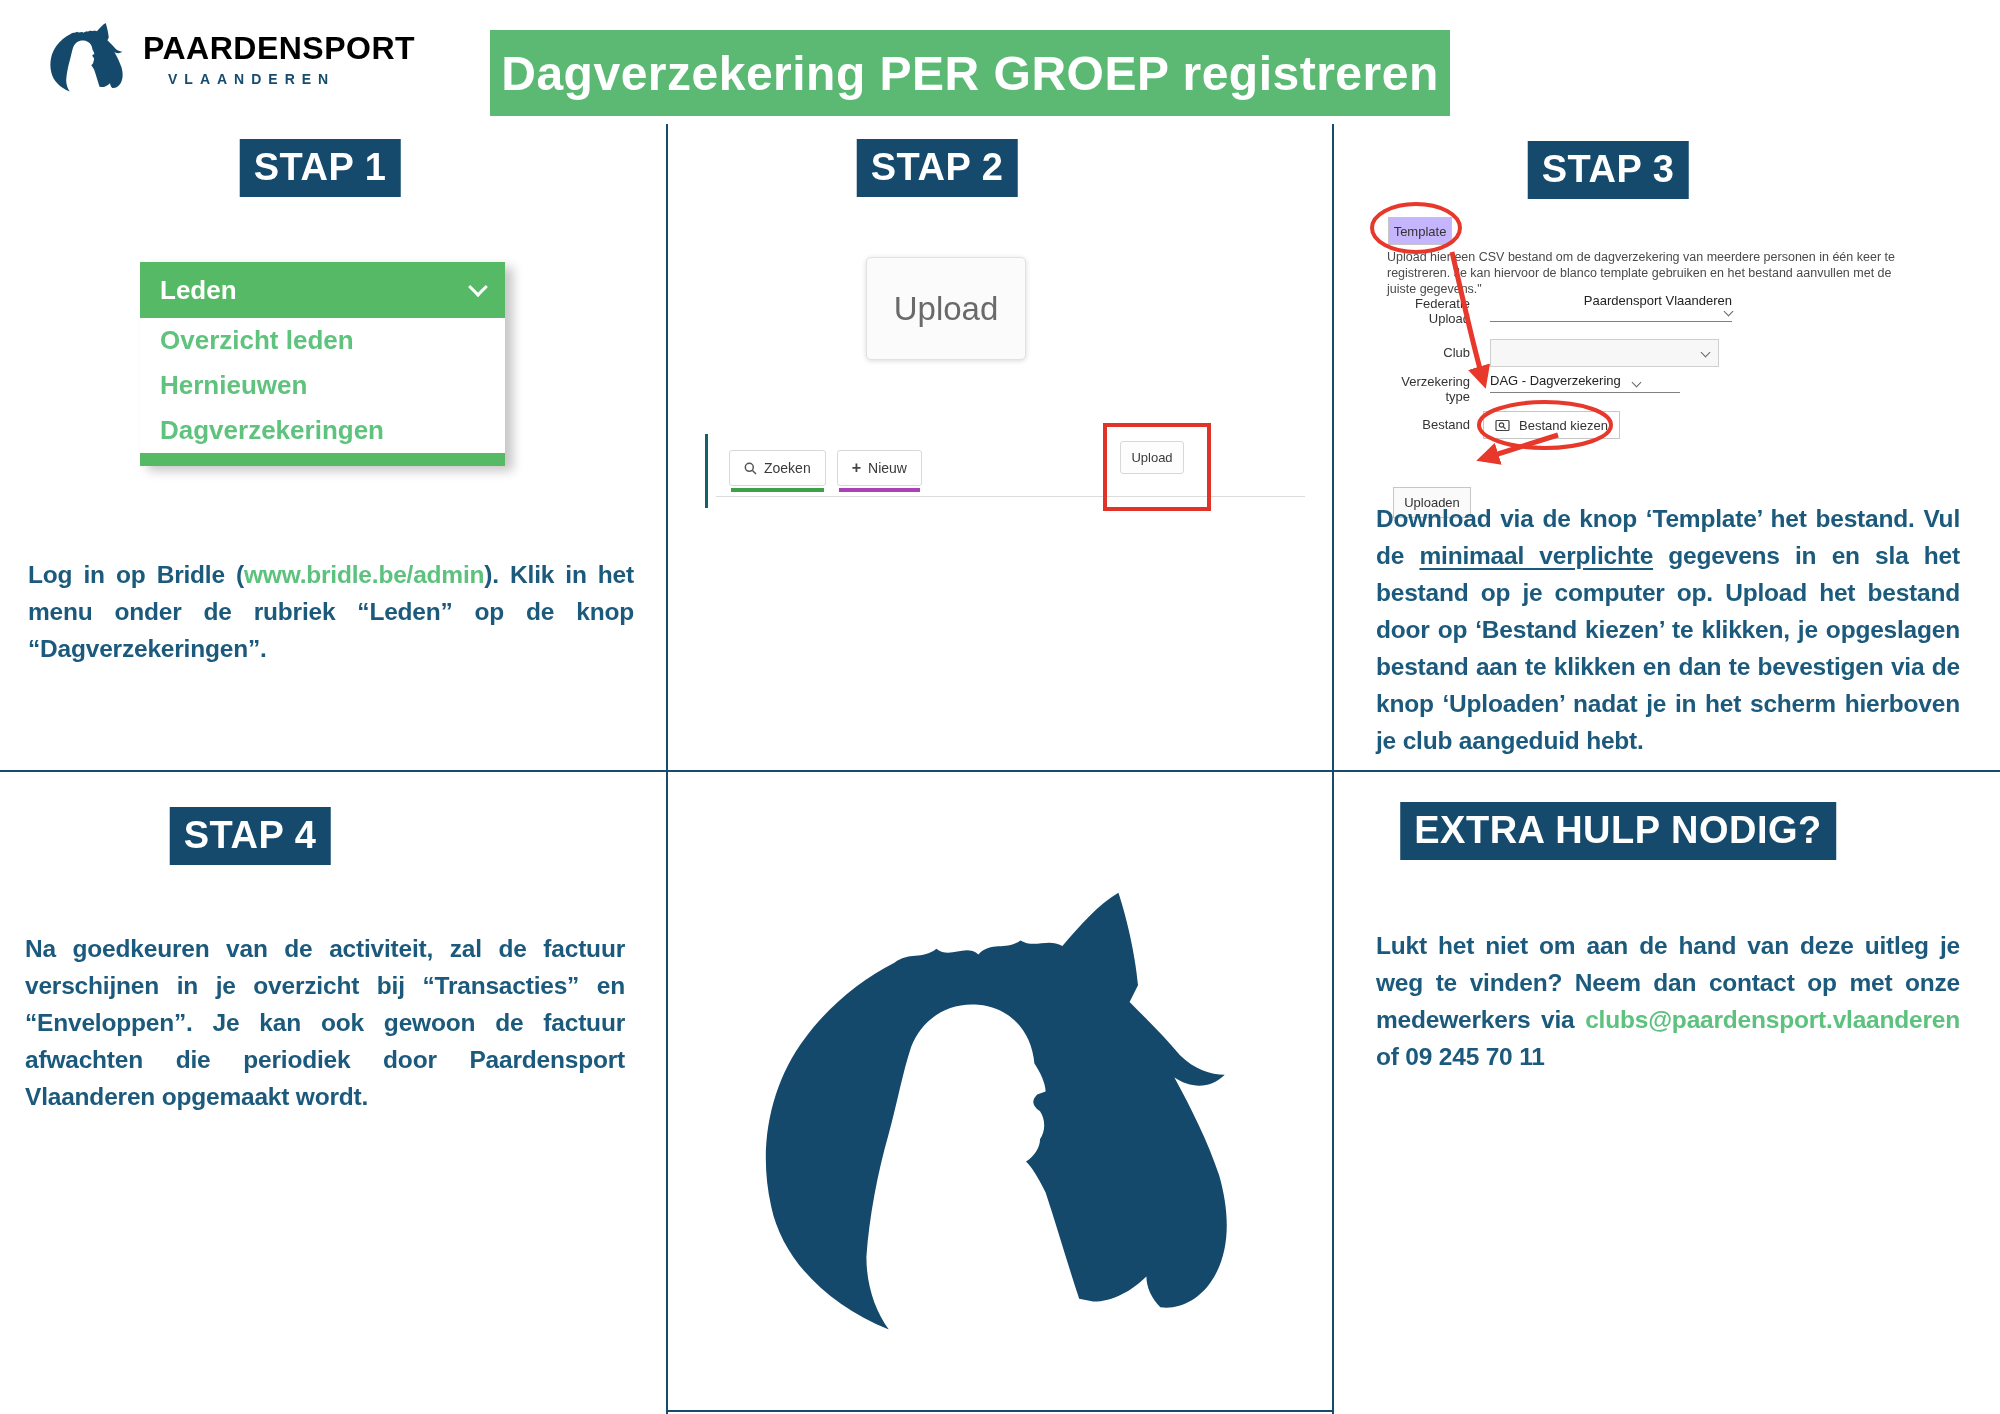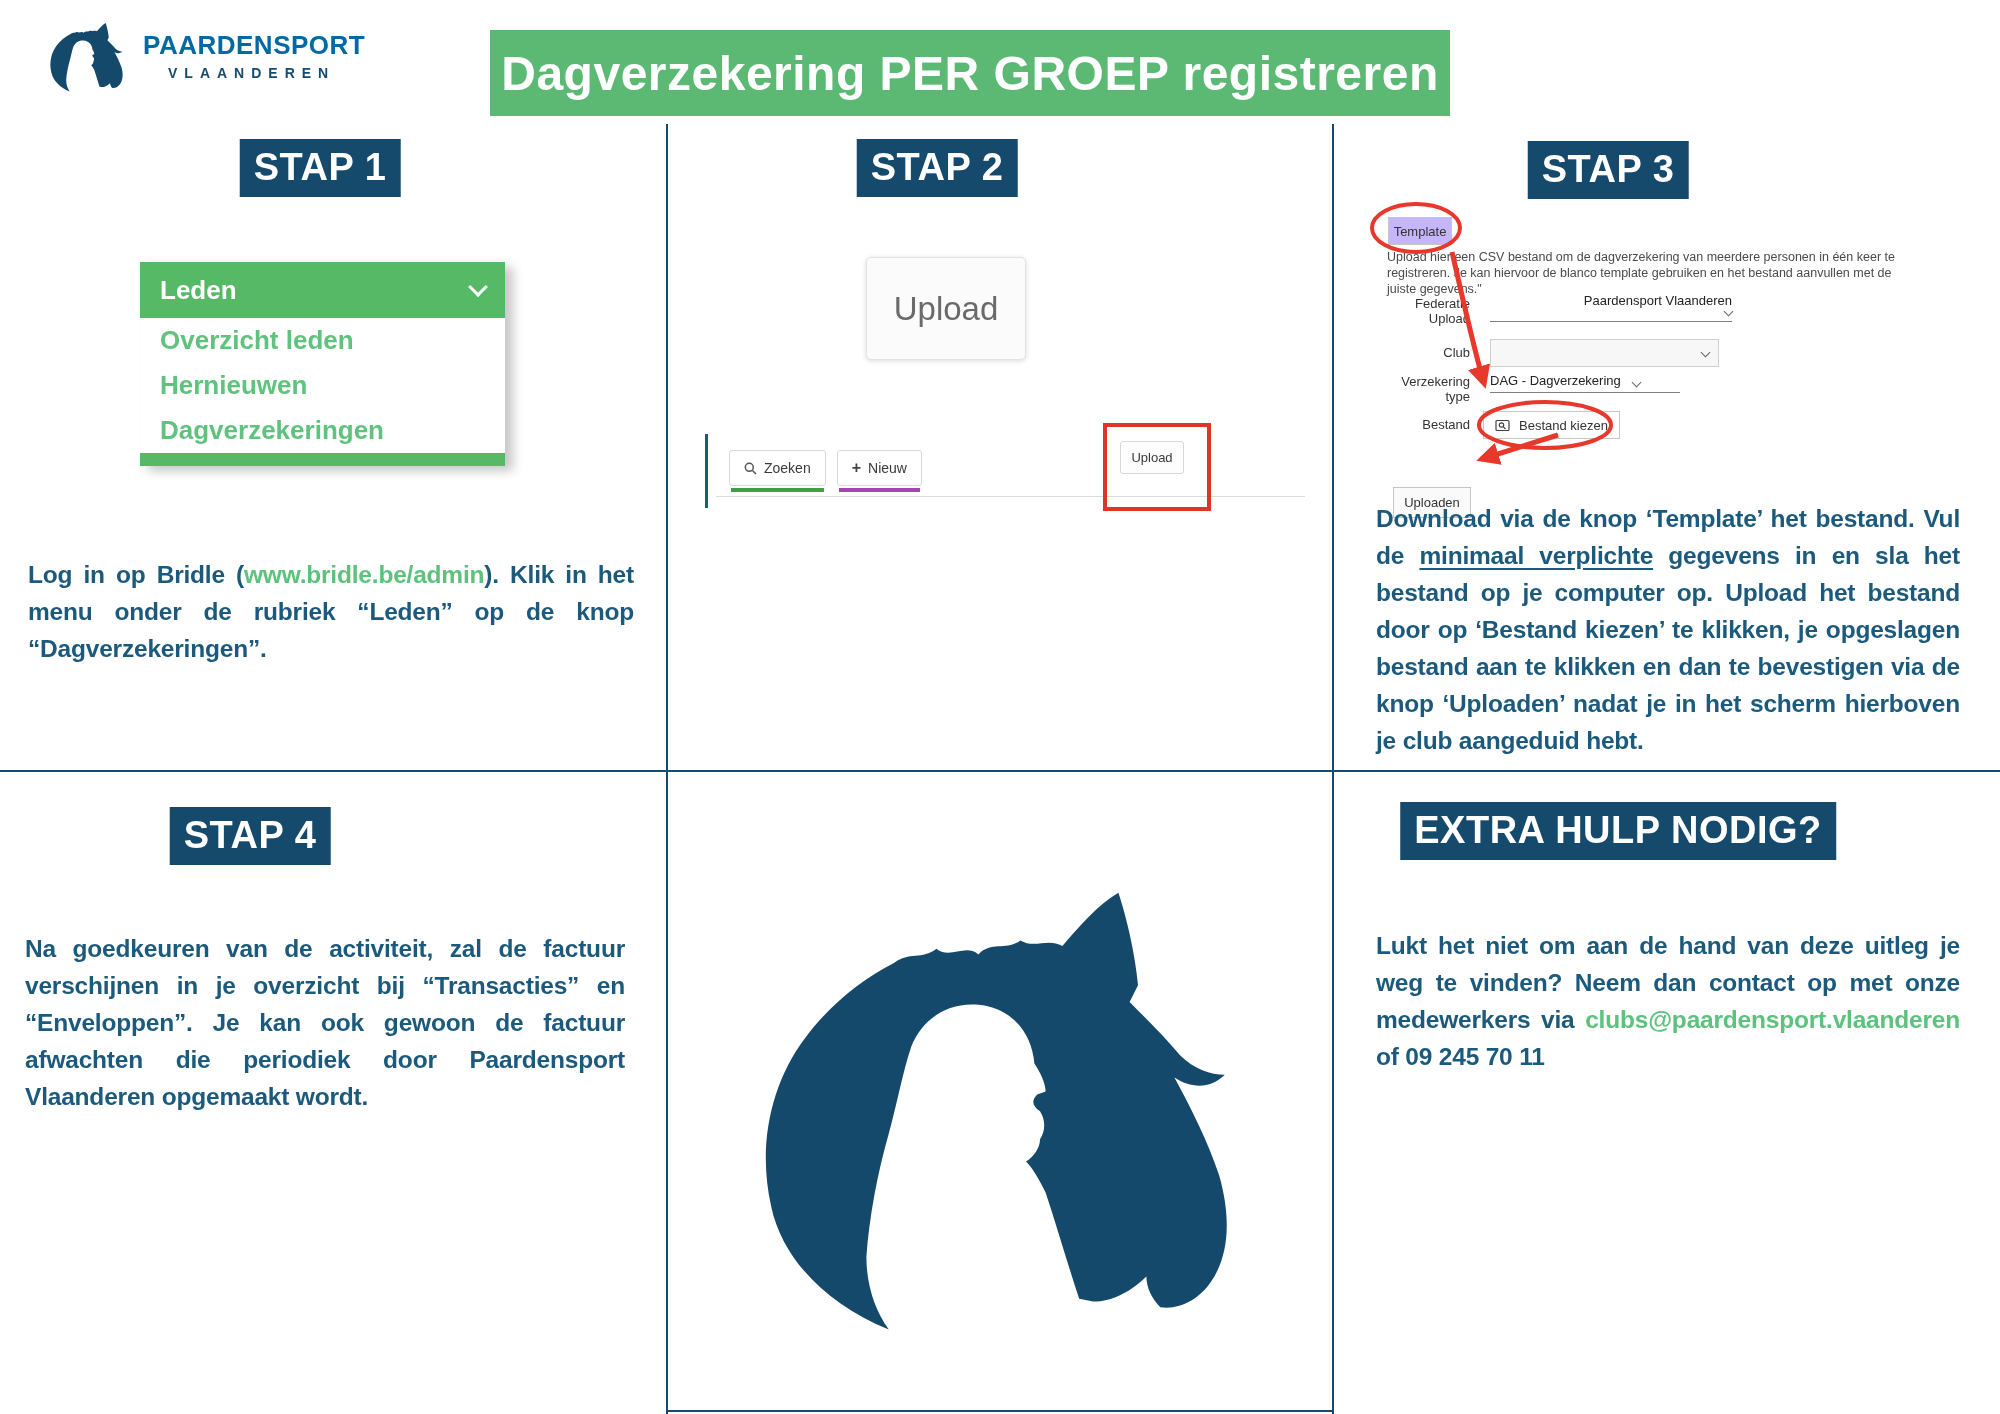--- a/index.html
+++ b/index.html
@@ -8,21 +8,21 @@
 
   
   .div-v{position:absolute;width:2px;background:#164b6d;top:124px;bottom:0;}
   .div-h{position:absolute;height:2px;background:#164b6d;left:0;width:2000px;top:770px;}
   .div-b{position:absolute;height:2px;background:#164b6d;left:666px;width:668px;top:1410px;}
 
   
   .logo{position:absolute;left:45px;top:16px;display:flex;align-items:flex-start;}
   .logo svg{display:block;}
   .logo-text{margin-left:10px;margin-top:14px;}
-  .brand-top{color:#0369a1;font-size:26px;font-weight:bold;letter-spacing:.5px;}
+  .brand-top{color:#000000;font-size:32px;font-weight:bold;letter-spacing:.5px;}
   .brand-bottom{color:#164b6d;font-size:14px;font-weight:bold;letter-spacing:7px;margin-top:4px;margin-left:25px;}
   .banner{position:absolute;left:490px;top:30px;width:960px;height:86px;background:#5bb973;
           display:flex;align-items:center;justify-content:center;color:#fff;
           font-size:48px;font-weight:bold;letter-spacing:.5px;white-space:nowrap;}
 
   
   .badge{position:absolute;transform:translateX(-50%);background:#154a6c;color:#fff;
          font-weight:bold;font-size:38px;line-height:1;padding:9px 14px 11px;white-space:nowrap;letter-spacing:.5px;}
 
   

